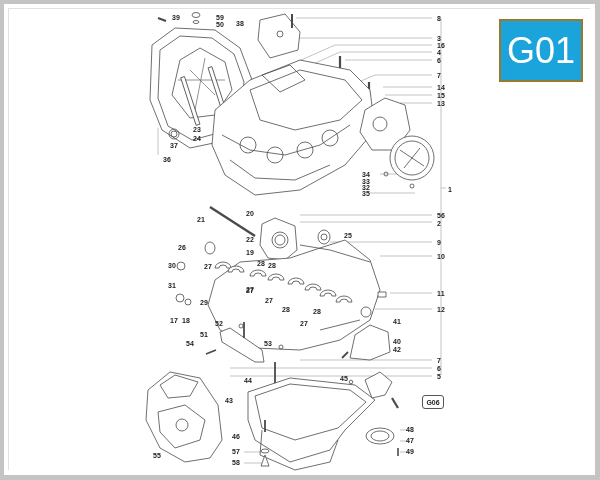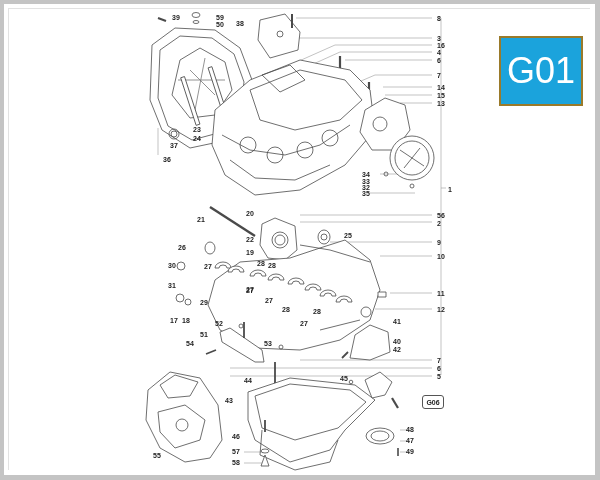--- a/index.html
+++ b/index.html
@@ -1,21 +1,21 @@
 <!DOCTYPE html>
 <html><head>
 <meta charset="utf-8">
 <style>
   html, body { margin: 0; padding: 0; background: #ffffff; }
   body { width: 600px; height: 480px; position: relative; overflow: hidden; font-family: "Liberation Sans", sans-serif; }
   .frame { position: absolute; left: 0; top: 0; width: 600px; height: 480px; box-sizing: border-box; border: 4px solid #c4c4c4; border-right-width: 5px; border-bottom-width: 5px; }
   .inner-frame { position: absolute; left: 4px; top: 4px; right: 5px; bottom: 5px; border-left: 1px solid #e2e2e2; border-top: 1px solid #e2e2e2; }
   svg.diagram { position: absolute; left: 0; top: 0; }
   .lbl { position: absolute; font-size: 7px; font-weight: bold; color: #222; line-height: 8px; white-space: nowrap; letter-spacing: 0.2px; }
-  .badge { position: absolute; left: 499px; top: 36px; width: 84px; height: 70px; background: #1ba3dc; border: 2px solid #9a7a2a; box-sizing: border-box; color: #fff; font-size: 36px; display: flex; align-items: center; justify-content: center; letter-spacing: 0px; }
+  .badge { position: absolute; left: 499px; top: 19px; width: 84px; height: 63px; background: #1ba3dc; border: 2px solid #9a7a2a; box-sizing: border-box; color: #fff; font-size: 36px; display: flex; align-items: center; justify-content: center; letter-spacing: 0px; }
   .ref { position: absolute; left: 422px; top: 395px; width: 20px; height: 12px; border: 1px solid #555; border-radius: 3px; font-size: 7px; font-weight: bold; color: #222; display: flex; align-items: center; justify-content: center; background: #fff; }
 </style>
 </head>
 <body>
 
 <div class="frame">
     <div class="inner-frame"></div>
   </div>
 
 <svg class="diagram" width="600" height="480" viewBox="0 0 600 480" fill="none" stroke="#4a4a4a" stroke-width="0.8" stroke-linejoin="round">

